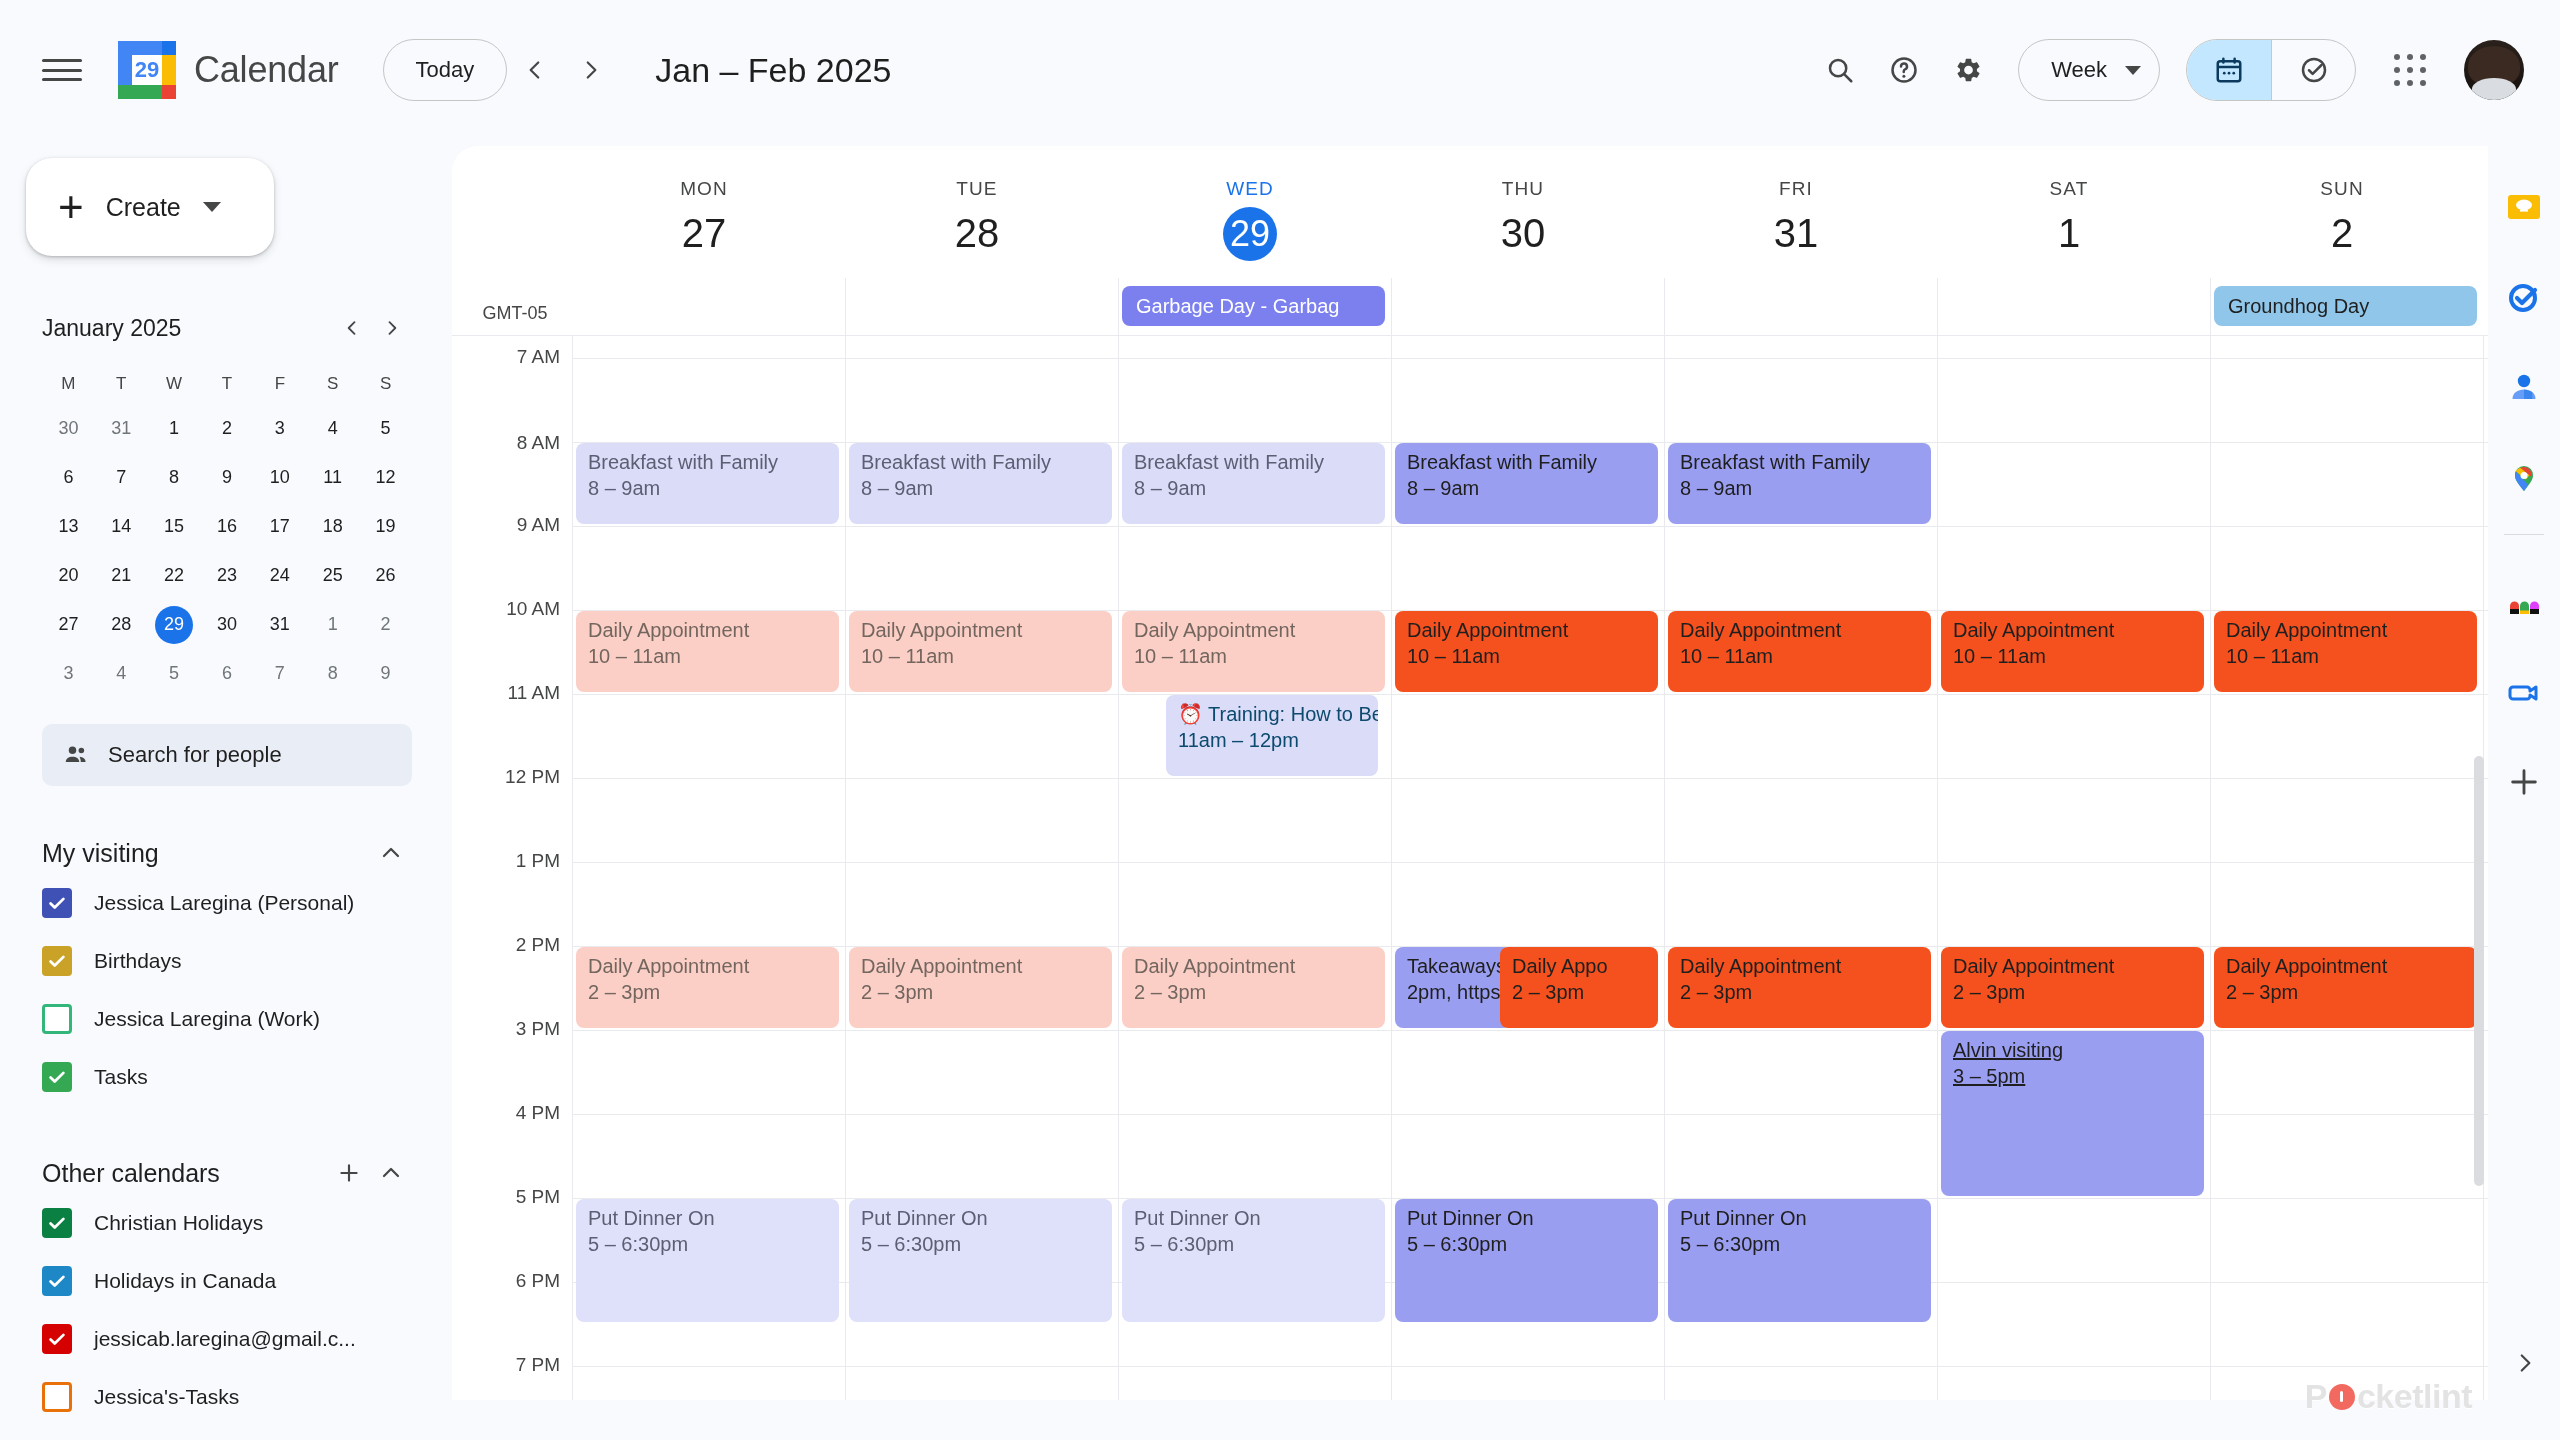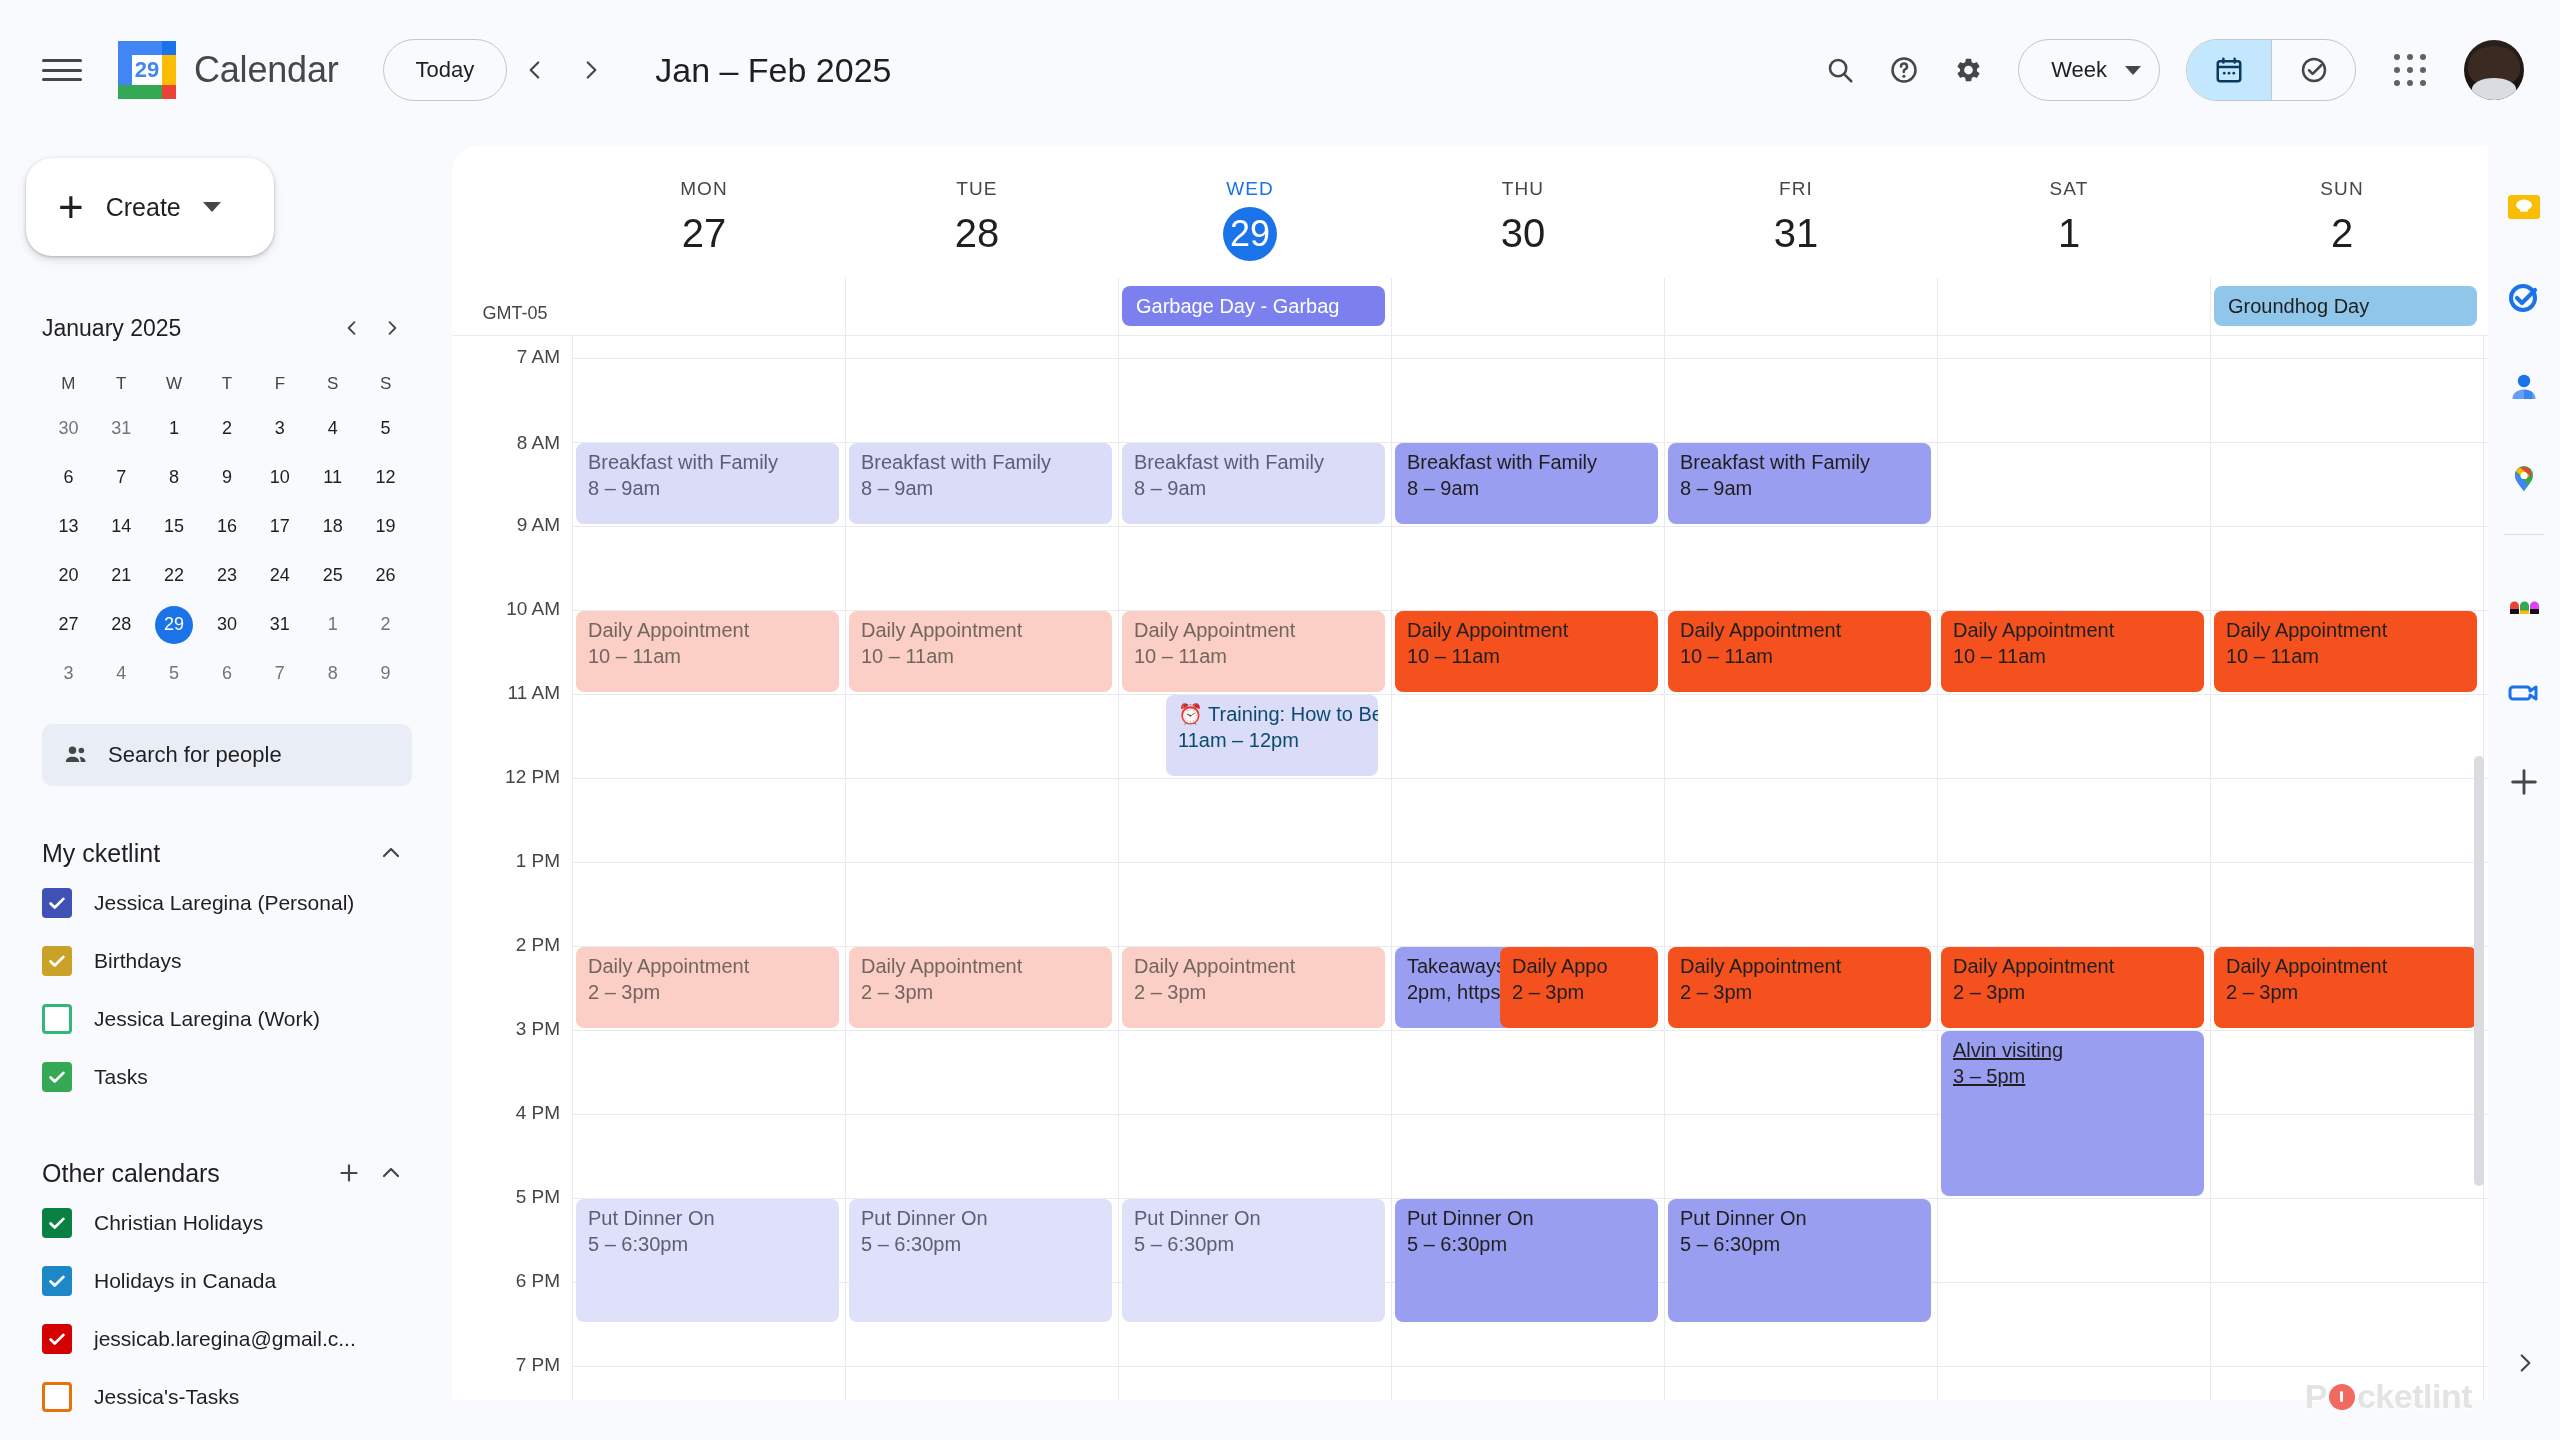--- a/index.html
+++ b/index.html
@@ -437,21 +437,21 @@
           <circle cx="9" cy="8" r="3.2"></circle>
           <path d="M3.2 18c0-3 2.6-4.6 5.8-4.6s5.8 1.6 5.8 4.6z"></path>
           <circle cx="16.6" cy="8.2" r="2.4"></circle>
           <path d="M15 13.6c3 .2 5.2 1.7 5.2 4.4h-4.1c0-1.8-.5-3.2-1.1-4.4z"></path>
         </svg>
     </span>
     <span class="lbl">Search for people</span>
   </div>
 
   <div class="cal-section-head">
-    <div class="t">My cketlint</div>
+    <div class="t">My visiting</div>
     <div class="ic">
       <svg width="24" height="24" viewBox="0 0 24 24">
           <path d="M5 15l7-7 7 7" fill="none" stroke="currentColor" stroke-width="2.2" stroke-linecap="round" stroke-linejoin="round"></path>
         </svg>
     </div>
   </div>
   <div id="my-cal-list">
       <div class="cal-item">
         <span class="cbx" style="background:#3f51b5">
           <svg width="22" height="22" viewBox="0 0 24 24">

